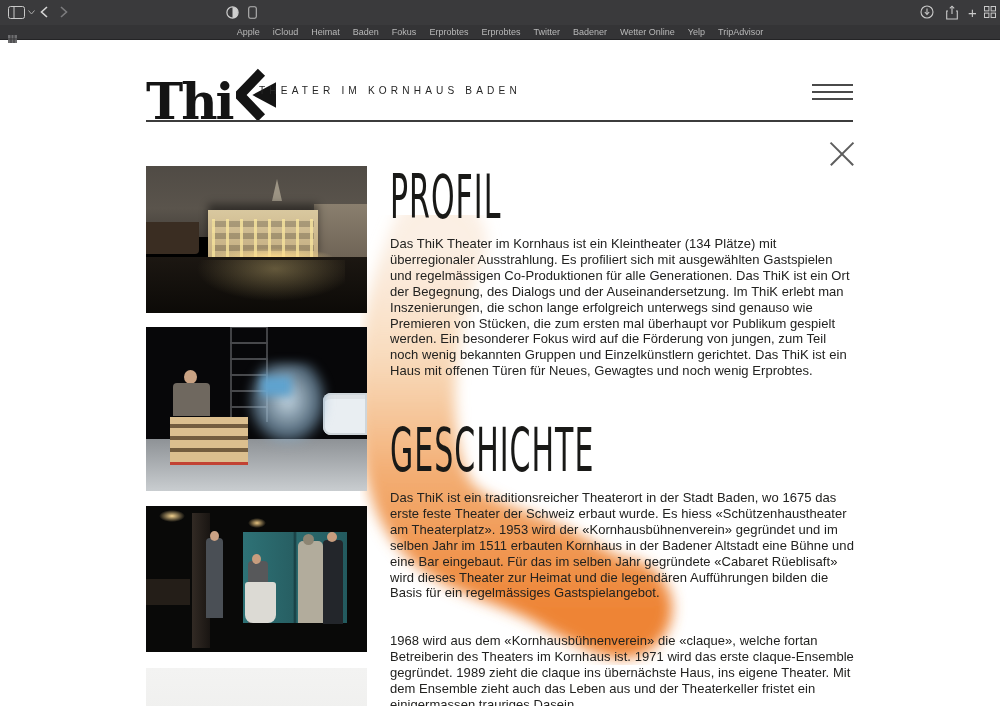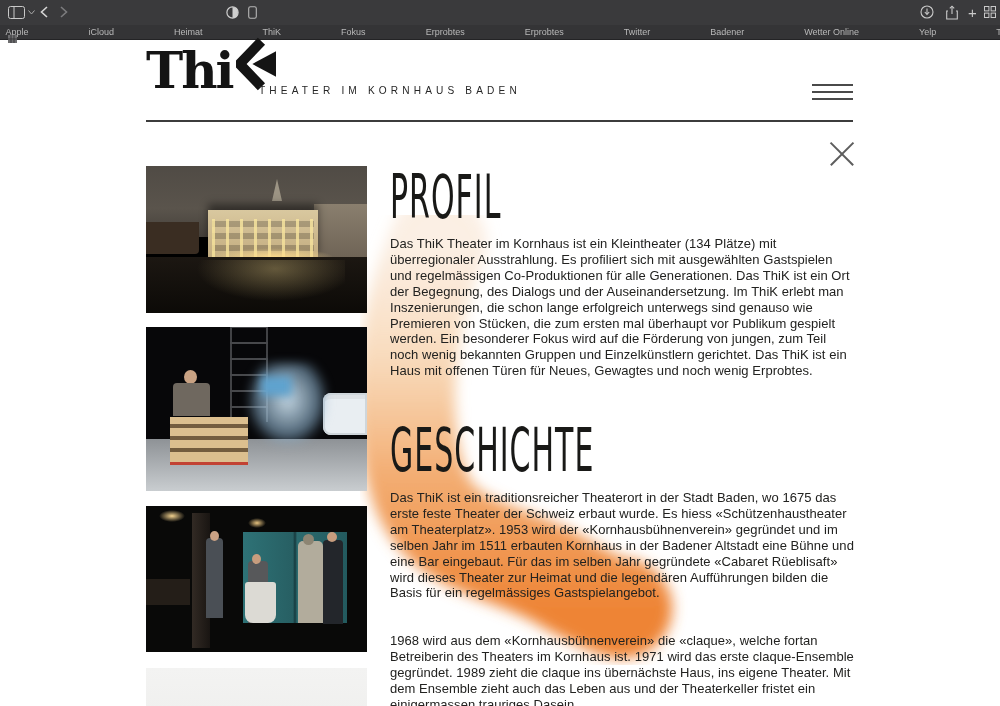--- a/index.html
+++ b/index.html
@@ -5,31 +5,31 @@
   * { margin:0; padding:0; box-sizing:border-box; }
   html,body { width:1000px; height:706px; overflow:hidden; background:#fff;
               font-family:"Liberation Sans", sans-serif; }
   .stage { position:absolute; top:0; left:0; width:1000px; height:706px; overflow:hidden; }
 
   
   .toolbar { position:absolute; top:0; left:0; width:1000px; height:25px; background:#3a3a3c; }
   .bookmarksbar { position:absolute; top:25px; left:0; width:1000px; height:15px;
                   background:#343436; border-bottom:1px solid #232325;
                   display:flex; align-items:center; justify-content:center; gap:13px; }
-  .bookmark { font-size:9px; color:#b9b9b9; white-space:nowrap; cursor:default;margin-left:47px; }
+  .bookmark { font-size:9px; color:#b9b9b9; white-space:nowrap; cursor:default; }
   .tb-ico { position:absolute; top:4px; height:16px; display:flex; align-items:center; justify-content:center; color:#c9c9c9; }
   .tb-ico svg { display:block; }
   .urlpill { position:absolute; top:3px; left:382px; width:386px; height:18px; background:#454547;
              border-radius:5px; display:flex; align-items:center; justify-content:center; gap:4px; }
   .urltext { font-size:10.5px; color:#e3e3e3; }
   .reload { position:absolute; right:6px; top:2px; color:#bdbdbd; font-size:11px; }
   .favgrid { position:absolute; left:8px; top:29px; }
 
   
-  .logo-wrap { position:absolute; left:146px; top:37px; height:64px; display:flex; align-items:flex-end; }
+  .logo-wrap { position:absolute; left:146px; top:68px; height:64px; display:flex; align-items:flex-end; }
   .logo-word { font-family:"DejaVu Serif", serif; font-weight:700; font-size:50px; line-height:60px;
                color:#141414; letter-spacing:-2px; }
   .logo-k { margin-left:3px; margin-bottom:5px; }
   .tagline { position:absolute; left:259px; top:84px; font-size:11px; letter-spacing:4.5px;
              color:#262626; white-space:nowrap; transform:scaleX(.92); transform-origin:left; }
   .rule { position:absolute; left:146px; top:120px; width:707px; height:2px; background:#3c3c3c; }
   .hamburger { position:absolute; left:812px; top:84px; width:41px; height:17px; cursor:pointer; }
   .hamburger div { height:2.4px; background:#4a4a4a; margin-bottom:4.6px; }
   .close-x { position:absolute; left:827px; top:139px; width:30px; height:30px; cursor:pointer; }
   .close-x div { position:absolute; top:14px; left:-1px; width:32px; height:1.6px; background:#5d5d5d; }
@@ -167,21 +167,21 @@
           <rect x="0.5" y="7.1" width="4.4" height="4.4" fill="none" stroke="#c9c9c9"></rect>
           <rect x="7.1" y="7.1" width="4.4" height="4.4" fill="none" stroke="#c9c9c9"></rect>
         </svg>
     </div>
   </div>
 
   <div class="bookmarksbar">
     <span class="bookmark">Apple</span>
     <span class="bookmark">iCloud</span>
     <span class="bookmark">Heimat</span>
-    <span class="bookmark">ThiK</span>
+    <span class="bookmark">Baden</span>
     <span class="bookmark">Fokus</span>
     <span class="bookmark">Erprobtes</span>
     <span class="bookmark">Erprobtes</span>
     <span class="bookmark">Twitter</span>
     <span class="bookmark">Badener</span>
     <span class="bookmark">Wetter Online</span>
     <span class="bookmark">Yelp</span>
     <span class="bookmark">TripAdvisor</span>
   </div>
   <div class="favgrid">

